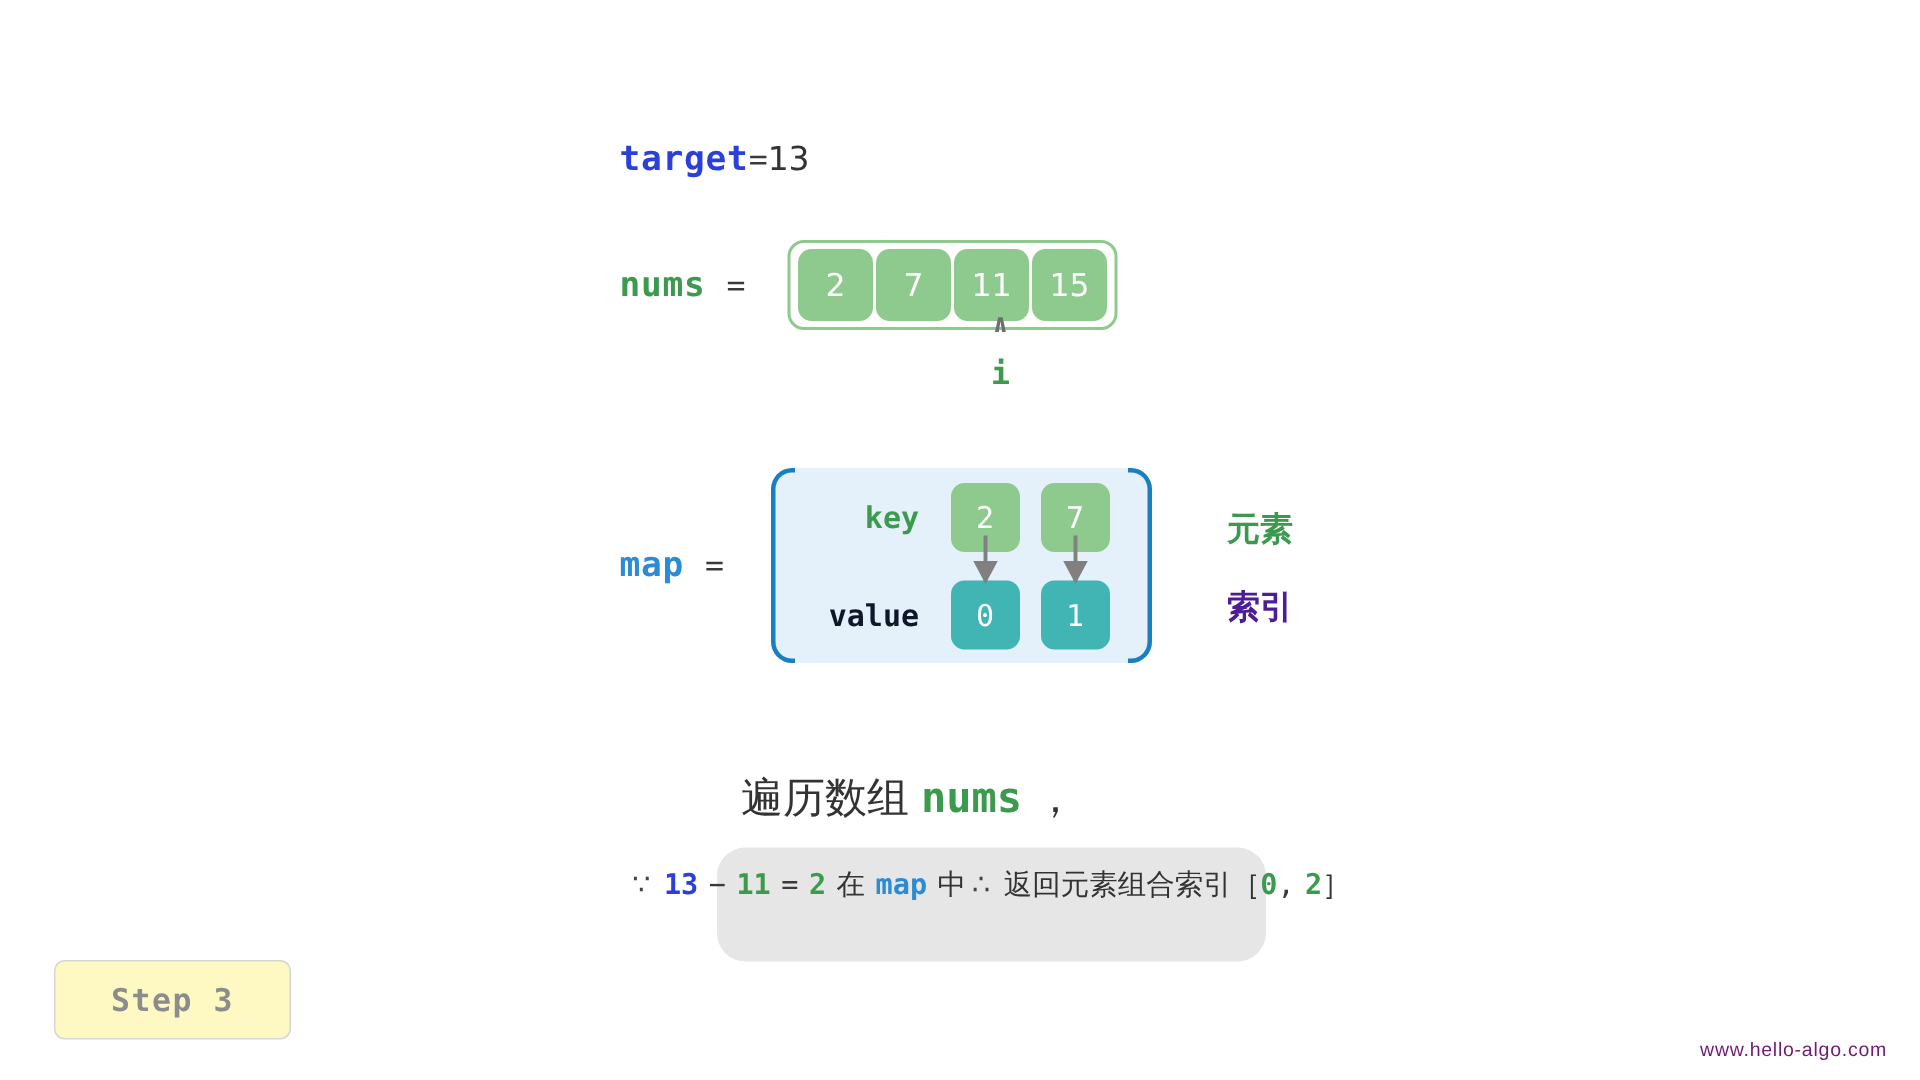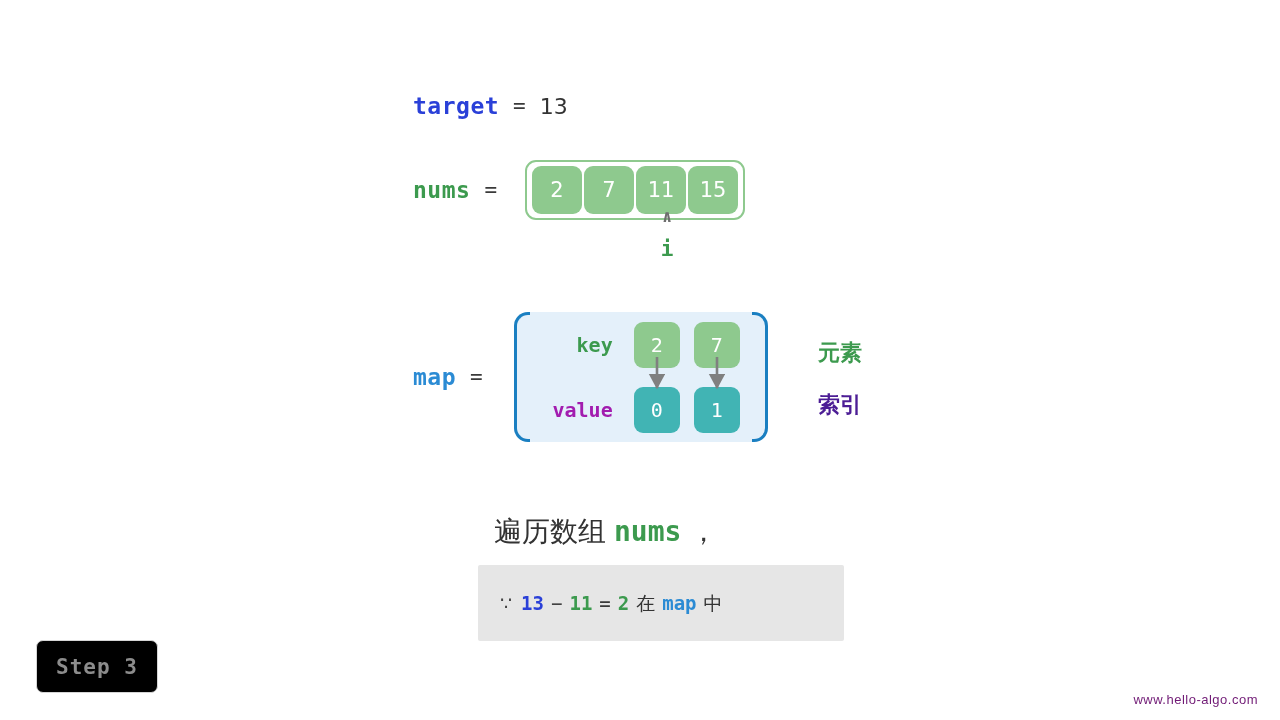--- a/index.html
+++ b/index.html
@@ -7,21 +7,21 @@
     width: 1280px; height: 720px;
     background: #ffffff;
     font-family: "DejaVu Sans", sans-serif;
     overflow: hidden;
   }
   .stage { position: relative; width: 1280px; height: 720px; }
 
   
   .target-row {
     position: absolute; left: 413px; top: 93px;
-    display: flex; align-items: center; gap: 14px;
+    display: flex; align-items: center; 
     white-space: nowrap;
   }
   .var-target { font-family: "DejaVu Sans Mono", monospace; font-weight: bold;
                 font-size: 23px; color: #2a40d8; letter-spacing: .5px; }
   .eq { font-family: "DejaVu Sans Mono", monospace; font-size: 21px; color: #3a3a3a; }
   .plain-num { font-family: "DejaVu Sans", sans-serif; font-size: 22px; color: #333333; }
 
   
   .nums-row {
     position: absolute; left: 413px; top: 160px;
@@ -86,21 +86,21 @@
     position: absolute; inset: 0;
     display: grid;
     grid-template-columns: 108px 60px 60px;
     grid-template-rows: 1fr 1fr;
     align-items: center;
     padding-left: 4px;
   }
   .kv-label { font-family: "DejaVu Sans Mono", monospace; font-weight: bold;
               font-size: 20px; text-align: right; padding-right: 14px; }
   .kv-label.key   { color: #3c9a4e; }
-  .kv-label.value { color: #a21caf; }
+  .kv-label.value { color: #0f172a; }
 
   .kv-cell {
     width: 46px; height: 46px; border-radius: 9px;
     display: flex; align-items: center; justify-content: center;
     color: #ffffff; font-size: 20px;
     font-family: "DejaVu Sans Mono", monospace;
     justify-self: center;
   }
   .kv-cell.k { background: #8ec98e; }
   .kv-cell.v { background: #41b4b4; }
@@ -118,42 +118,42 @@
     font-size: 28px; color: #333333;
     font-family: "DejaVu Sans", sans-serif;
     white-space: nowrap;
   }
   .caption .code { font-family: "DejaVu Sans Mono", monospace; font-weight: bold;
                    color: #3c9a4e; margin: 0 8px; }
 
   .note-box {
     position: absolute; left: 478px; top: 565px;
     width: 366px; height: 76px;
-    background: #e6e6e6; border-radius: 2px;
+    background: #e6e6e6; border-radius: 19px;
     padding: 10px 22px;
-    display: flex; flex-direction: column; justify-content: center; gap: 4px;
+    display: flex; flex-direction: row; justify-content: center; gap: 4px;
   }
   .note-line { font-size: 19px; color: #333333; white-space: nowrap;
                font-family: "DejaVu Sans", sans-serif; line-height: 30px; }
   .note-line .sym { margin-right: 9px; color: #444; }
   .m-blue  { font-family: "DejaVu Sans Mono", monospace; font-weight: bold; color: #2a40d8; }
   .m-green { font-family: "DejaVu Sans Mono", monospace; font-weight: bold; color: #3c9a4e; }
   .m-lblue { font-family: "DejaVu Sans Mono", monospace; font-weight: bold; color: #2b8bd4; }
   .m-op    { font-family: "DejaVu Sans Mono", monospace; color: #3a3a3a; }
   .sp { display: inline-block; width: 7px; }
 
   
   .step-badge {
     position: absolute; left: 36px; top: 640px;
-    width: 122px; height: 53px;
+    width: 158px; height: 53px;
     border: 1px solid #d5d5d5; border-radius: 7px;
     display: flex; align-items: center; justify-content: center;
     font-family: "DejaVu Sans Mono", monospace; font-weight: bold;
     font-size: 21px; color: #8c8c8c; letter-spacing: 1px;
-    background: #000000;
+    background: #fef9c3;
   }
 
   
   .watermark {
     position: absolute; right: 22px; bottom: 13px;
     font-family: Liberation Sans, sans-serif;
     font-size: 13px; color: #701a75; letter-spacing: .5px;
   }
 </style>
 </head>
@@ -221,18 +221,21 @@
   </div>
 
   <div class="caption">
     <span>遍历数组</span><span class="code">nums</span><span>，</span>
   </div>
 
   <div class="note-box">
     <div class="note-line">
       <span class="sym">∵</span><span class="m-blue">13</span><span class="sp"></span><span class="m-op">−</span><span class="sp"></span><span class="m-green">11</span><span class="sp"></span><span class="m-op">=</span><span class="sp"></span><span class="m-green">2</span><span class="sp"></span><span>在</span><span class="sp"></span><span class="m-lblue">map</span><span class="sp"></span><span>中</span>
     </div>
+    <div class="note-line">
+      <span class="sym">∴</span><span>返回元素组合索引</span><span>［</span><span class="m-green">0</span><span class="m-op">,</span><span class="sp"></span><span class="m-green">2</span><span>］</span>
+    </div>
   </div>
 
   <div class="step-badge">Step 3</div>
 
   <div class="watermark">www.hello-algo.com</div>
 </div>
 
 </body></html>

